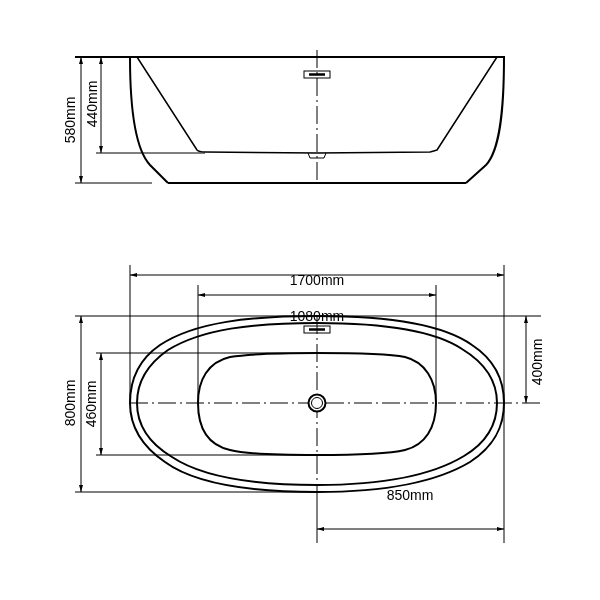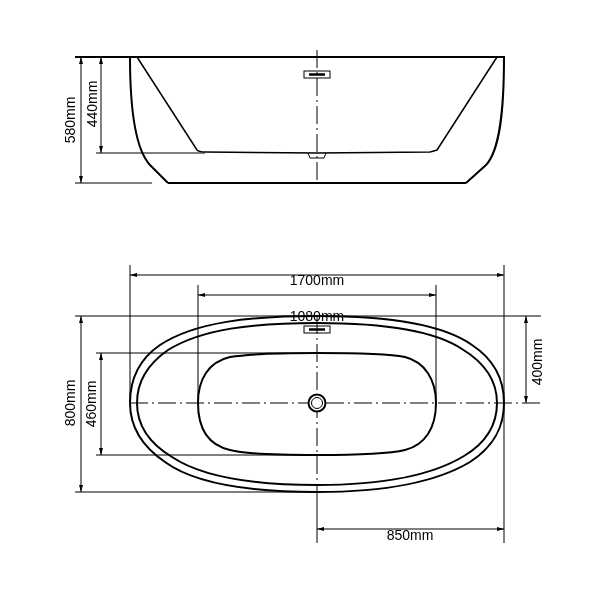--- a/index.html
+++ b/index.html
@@ -112,14 +112,14 @@
   </svg>
 
   <div class="lbl vert" style="left:70px; top:120px;">580mm</div>
   <div class="lbl vert" style="left:92px; top:104px;">440mm</div>
 
   <div class="lbl hz" style="left:317px; top:280px;">1700mm</div>
   <div class="lbl hz" style="left:317px; top:286px;margin-top:30px;">1080mm</div>
   <div class="lbl vert" style="left:70px; top:403px;">800mm</div>
   <div class="lbl vert" style="left:91px; top:404px;">460mm</div>
   <div class="lbl vert" style="left:537px; top:362px;">400mm</div>
-  <div class="lbl hz" style="left:410px; top:535px;">850mm</div>
+  <div class="lbl hz" style="left:410px; top:495px;">850mm</div>
 </div>
 
 </body></html>

